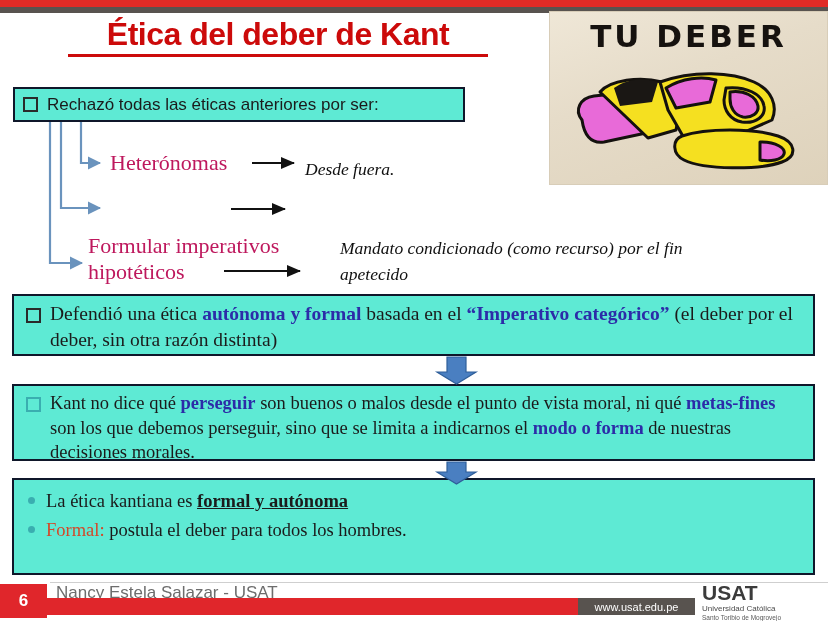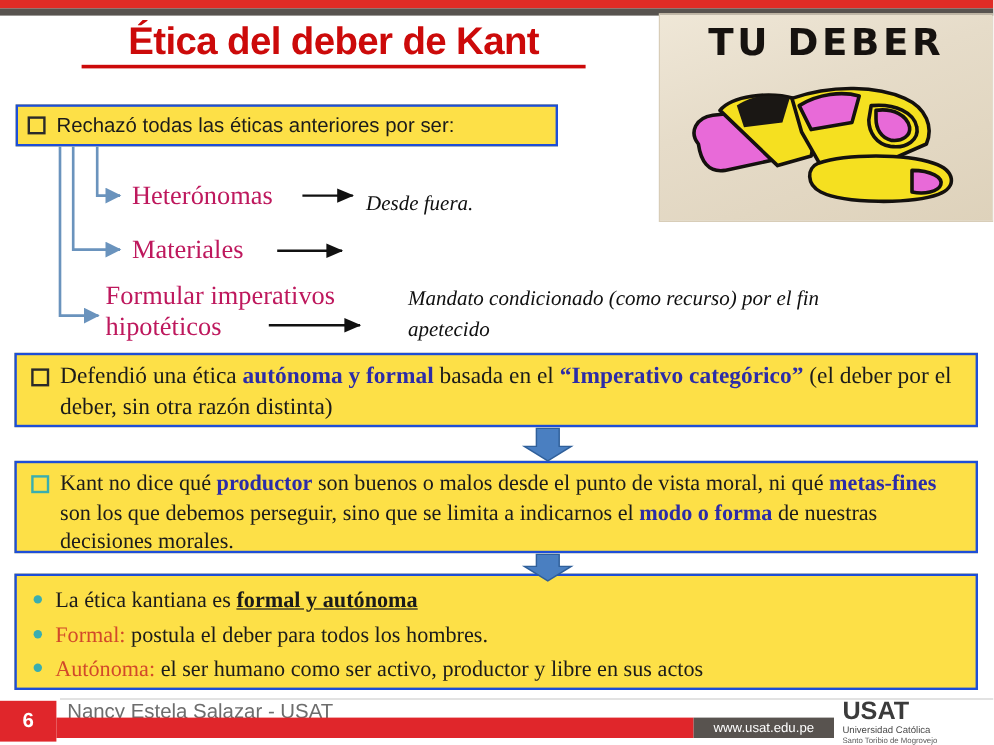--- a/index.html
+++ b/index.html
@@ -66,22 +66,22 @@
     font-weight: bold;
     font-size: 31px;
     letter-spacing: 3px;
     color: #16120f;
   }
   .poster-fist { position: absolute; left: 14px; top: 46px; }
 
   
   .fbox {
     position: absolute;
-    background: #fde047;
-    border: 2px solid #1d4ed8;
+    background: #5eead4;
+    border: 2px solid #0f172a;
     box-sizing: border-box;
   }
   .fbox-1 {
     left: 13px; top: 87px;
     width: 452px; height: 35px;
     display: flex; align-items: center;
     padding-left: 8px;
     font-family: "Liberation Sans", sans-serif;
     font-size: 17px;
     color: #1b1b1b;
@@ -264,50 +264,46 @@
   </div>
 
   <div class="fbox fbox-1">
     <span class="cb"></span>
     <span>Rechazó todas las éticas anteriores por ser:</span>
   </div>
 
   <div class="branch-lbl" style="left:110px; top:150px;">Heterónomas</div>
   <div class="ital" style="left:305px; top:159px;">Desde fuera.</div>
 
-  <div class="branch-lbl" style="left:110px; top:195px;">Materiales</div>
 
   <div class="branch-lbl" style="left:88px; top:233px;">Formular imperativos</div>
   <div class="branch-lbl" style="left:88px; top:259px;">hipotéticos</div>
   <div class="ital" style="left:340px; top:238px;">Mandato condicionado (como recurso) por el fin</div>
   <div class="ital" style="left:340px; top:264px;">apetecido</div>
 
   <div class="fbox fbox-2">
     <div class="hang">
       <span class="marker"><span class="cb"></span></span>
       <span class="body"><span>Defendió una ética </span><span class="blue-b">autónoma y formal</span><span> basada en el </span><span class="blue-b">“Imperativo categórico”</span><span> (el deber por el deber, sin otra razón distinta)</span></span>
     </div>
   </div>
 
   <div class="fbox fbox-3">
     <div class="hang">
       <span class="marker"><span class="cb cb-teal"></span></span>
-      <span class="body"><span>Kant no dice qué </span><span class="blue-b">productor</span><span> son buenos o malos desde el punto de vista moral, ni qué </span><span class="blue-b">metas-fines</span><span> son los que debemos perseguir, sino que se limita a indicarnos el </span><span class="blue-b">modo o forma</span><span> de nuestras decisiones morales.</span></span>
+      <span class="body"><span>Kant no dice qué </span><span class="blue-b">perseguir</span><span> son buenos o malos desde el punto de vista moral, ni qué </span><span class="blue-b">metas-fines</span><span> son los que debemos perseguir, sino que se limita a indicarnos el </span><span class="blue-b">modo o forma</span><span> de nuestras decisiones morales.</span></span>
     </div>
   </div>
 
   <div class="fbox fbox-4">
     <div class="line">
       <span class="bullet-dot"></span><span>La ética kantiana es </span><span class="ul-bold">formal y autónoma</span>
     </div>
     <div class="line">
       <span class="bullet-dot"></span><span class="red-lbl">Formal:</span><span>  postula el deber para todos los hombres.</span>
-    </div>
-    <div class="line">
-      <span class="bullet-dot"></span><span class="red-lbl">Autónoma:</span><span> el ser humano como ser activo, productor y libre en sus actos</span>
     </div>
   </div>
 
   <svg class="overlay" viewBox="0 0 828 621">
     <defs>
       <marker id="bArrow" markerWidth="7" markerHeight="7" refX="5.5" refY="3" orient="auto">
         <path d="M0,0 L6,3 L0,6 z" fill="#6a93bd"></path>
       </marker>
       <marker id="kArrow" markerWidth="8" markerHeight="8" refX="6.5" refY="3.4" orient="auto">
         <path d="M0,0.4 L7,3.4 L0,6.4 z" fill="#111111"></path>

